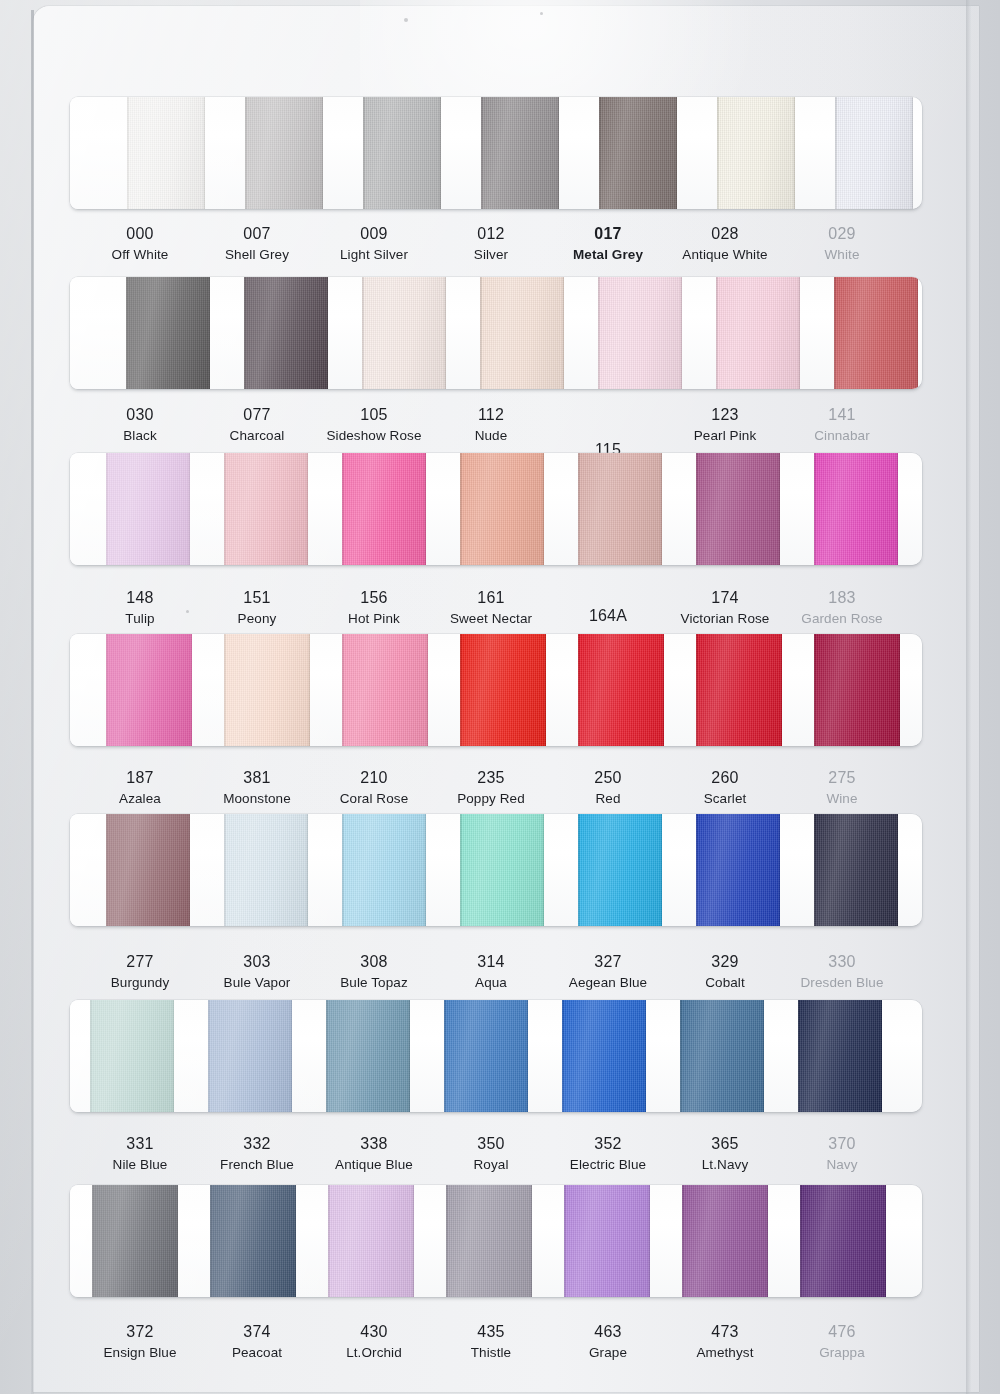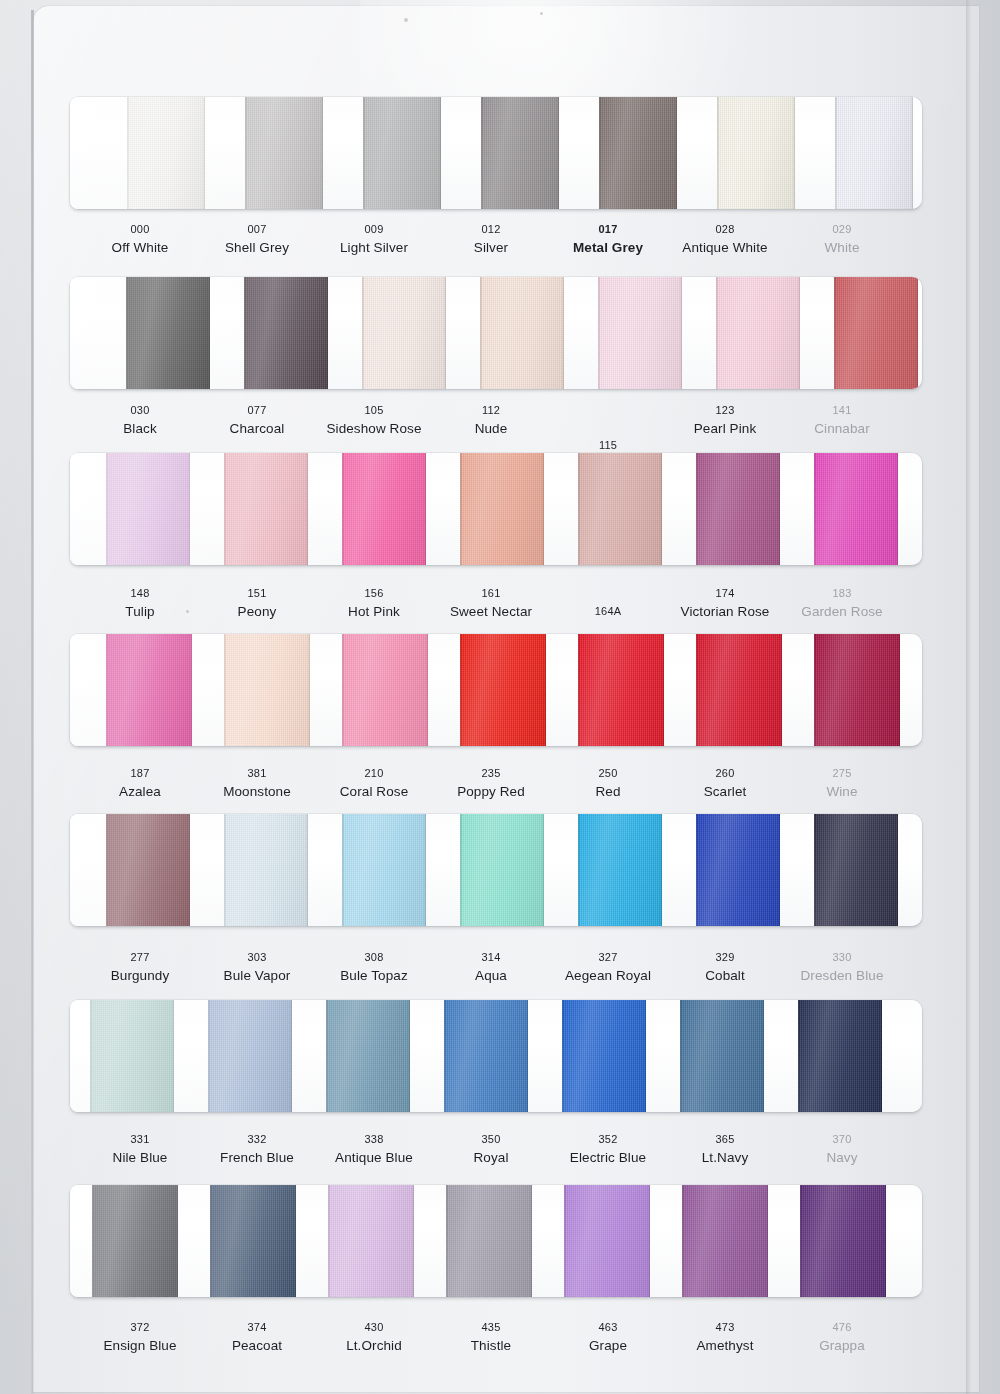--- a/index.html
+++ b/index.html
@@ -143,21 +143,21 @@
     height: 56px;
   }
   .label {
     position: absolute;
     text-align: center;
     color: #1d1f24;
     line-height: 1.45;
   }
   .label .code {
     display: block;
-    font-size: 11px;
+    font-size: 16px;
     letter-spacing: 0.2px;
   }
   .label .name {
     display: block;
     font-size: 13.5px;
     letter-spacing: 0.1px;
   }
   .label.faded .code,
   .label.faded .name { color: #9ea2a9; }
 </style>
@@ -361,21 +361,21 @@
         <div class="label" style="left: 234px; width: 140px;">
           <span class="code">308</span>
           <span class="name">Bule Topaz</span>
         </div>
         <div class="label" style="left: 351px; width: 140px;">
           <span class="code">314</span>
           <span class="name">Aqua</span>
         </div>
         <div class="label" style="left: 468px; width: 140px;">
           <span class="code">327</span>
-          <span class="name">Aegean Royal</span>
+          <span class="name">Aegean Blue</span>
         </div>
         <div class="label" style="left: 585px; width: 140px;">
           <span class="code">329</span>
           <span class="name">Cobalt</span>
         </div>
         <div class="label faded" style="left: 702px; width: 140px;">
           <span class="code">330</span>
           <span class="name">Dresden Blue</span>
         </div>
       </div>

